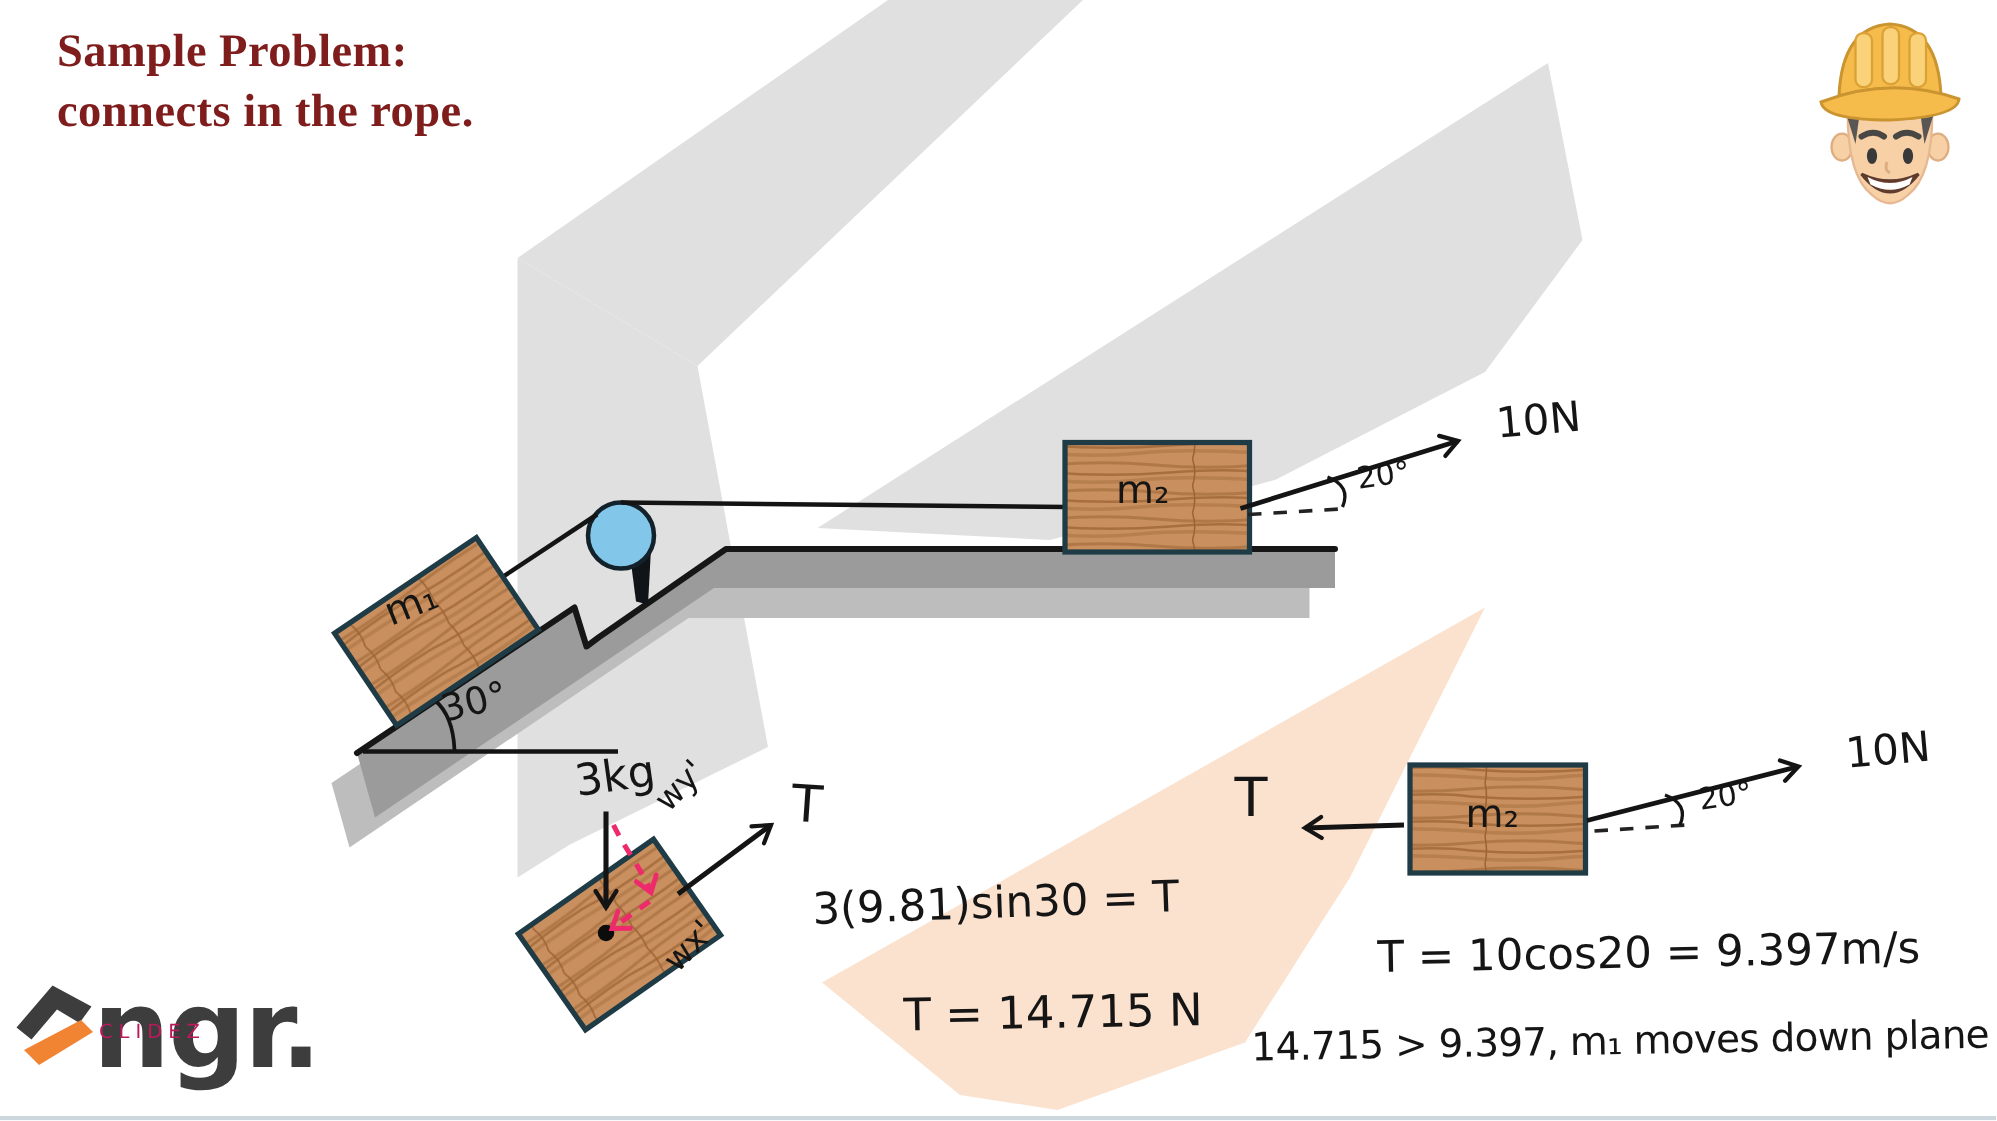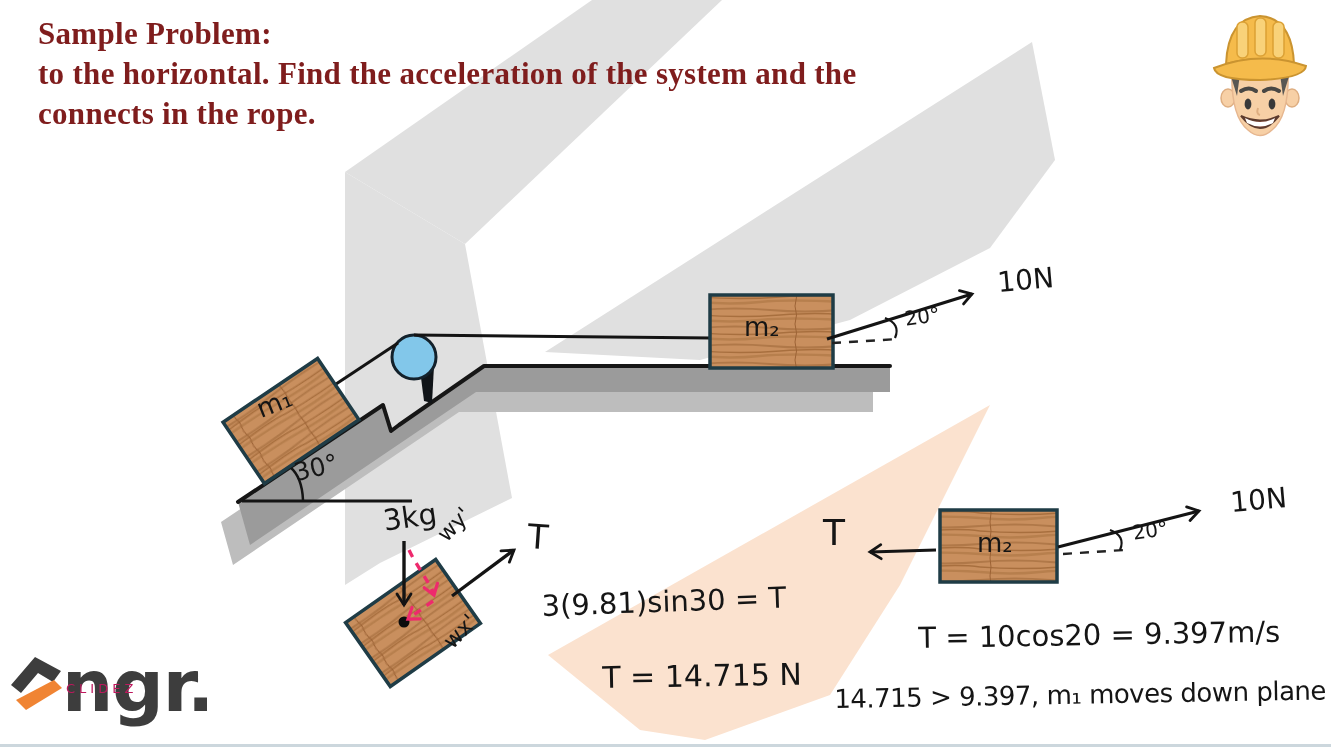--- a/index.html
+++ b/index.html
@@ -130,21 +130,20 @@
       <path d="M18,60 Q20,14 52,12 Q84,14 86,60 Q52,50 18,60 Z" fill="#f5b63e" stroke="#c78c21" stroke-width="2"></path>
       <rect x="29" y="18" width="11" height="36" rx="5" fill="#f9cf6f" stroke="#d99a26" stroke-width="1.5"></rect>
       <rect x="47" y="14" width="11" height="38" rx="5" fill="#f9cf6f" stroke="#d99a26" stroke-width="1.5"></rect>
       <rect x="65" y="18" width="11" height="36" rx="5" fill="#f9cf6f" stroke="#d99a26" stroke-width="1.5"></rect>
       <path d="M6,64 Q52,46 98,62 Q97,74 52,76 Q8,76 6,64 Z" fill="#f5b63e" stroke="#c78c21" stroke-width="2"></path>
     </g>
   </svg>
 
   <div class="title">
     <div class="tl">Sample Problem:</div>
-    <div class="tl">to the horizontal. Find the acceleration of the system and the</div>
     <div class="tl">connects in the rope.</div>
   </div>
 
   <div class="hw l-m1">m₁</div>
   <div class="hw l-m2a">m₂</div>
   <div class="hw l-10na">10N</div>
   <div class="hw l-20a">20°</div>
   <div class="hw l-30">30°</div>
 
   <div class="hw l-3kg">3kg</div>

